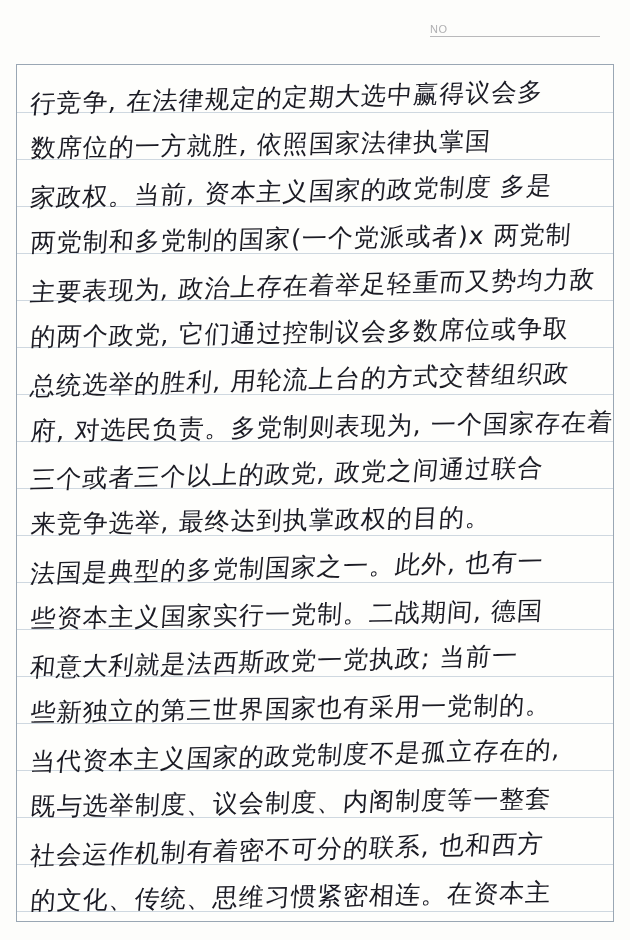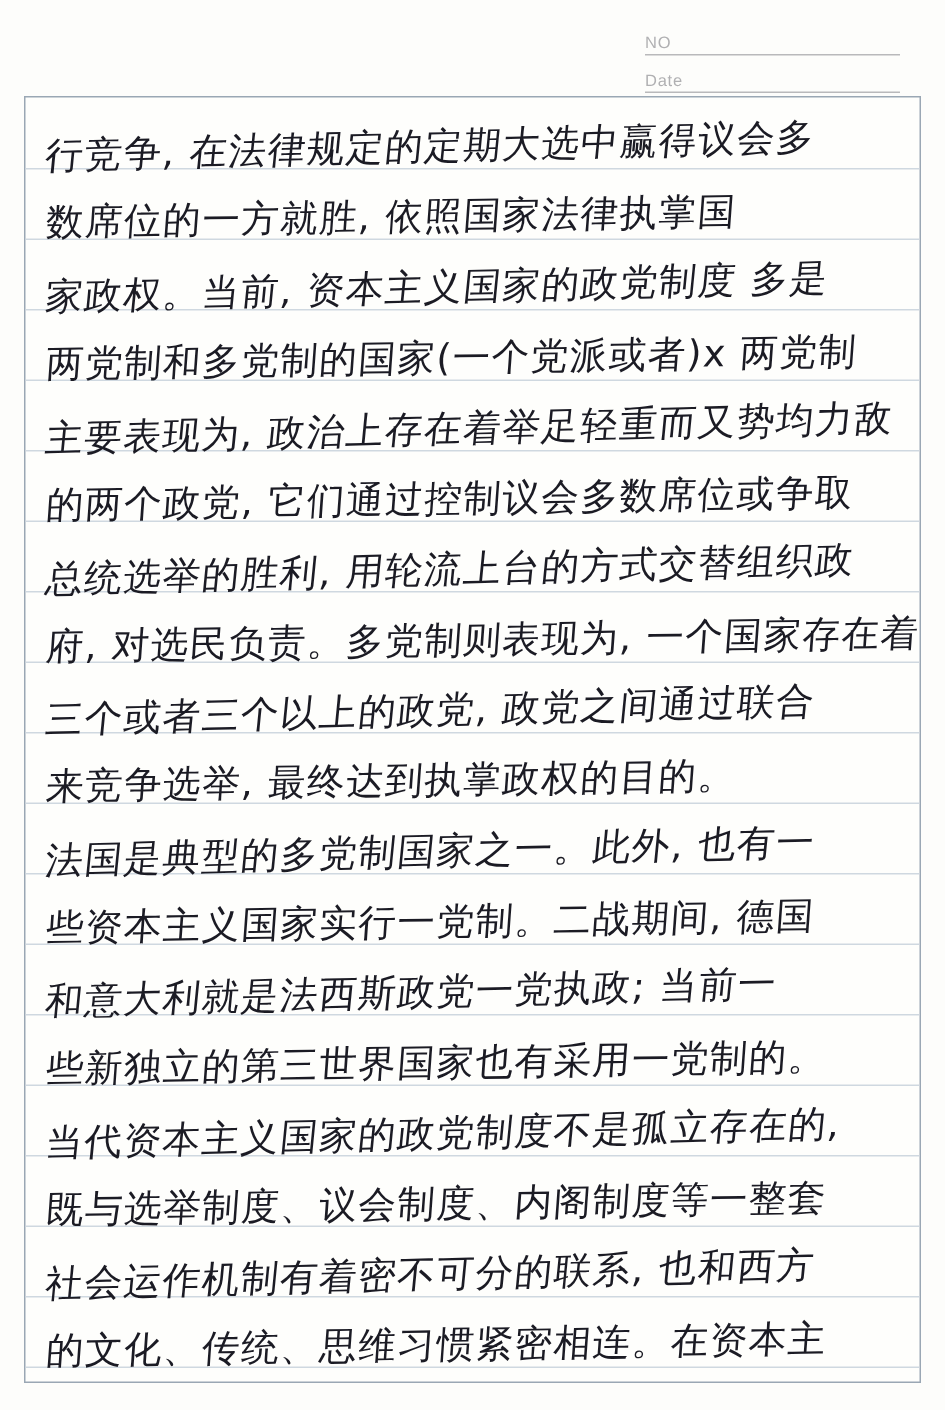--- a/index.html
+++ b/index.html
@@ -97,23 +97,20 @@
 </style>
 </head>
 <body>
 
 <div class="page">
 
   <div class="header">
     <div class="header-field">
       <span class="header-label">NO</span>
     </div>
-    <div class="header-field">
-      <span class="header-label">Date</span>
-    </div>
   </div>
 
   <div class="sheet">
     <div class="lines">
       <div class="rule" style="top:47px"></div>
       <div class="rule" style="top:94px"></div>
       <div class="rule" style="top:141px"></div>
       <div class="rule" style="top:188px"></div>
       <div class="rule" style="top:235px"></div>
       <div class="rule" style="top:282px"></div>

